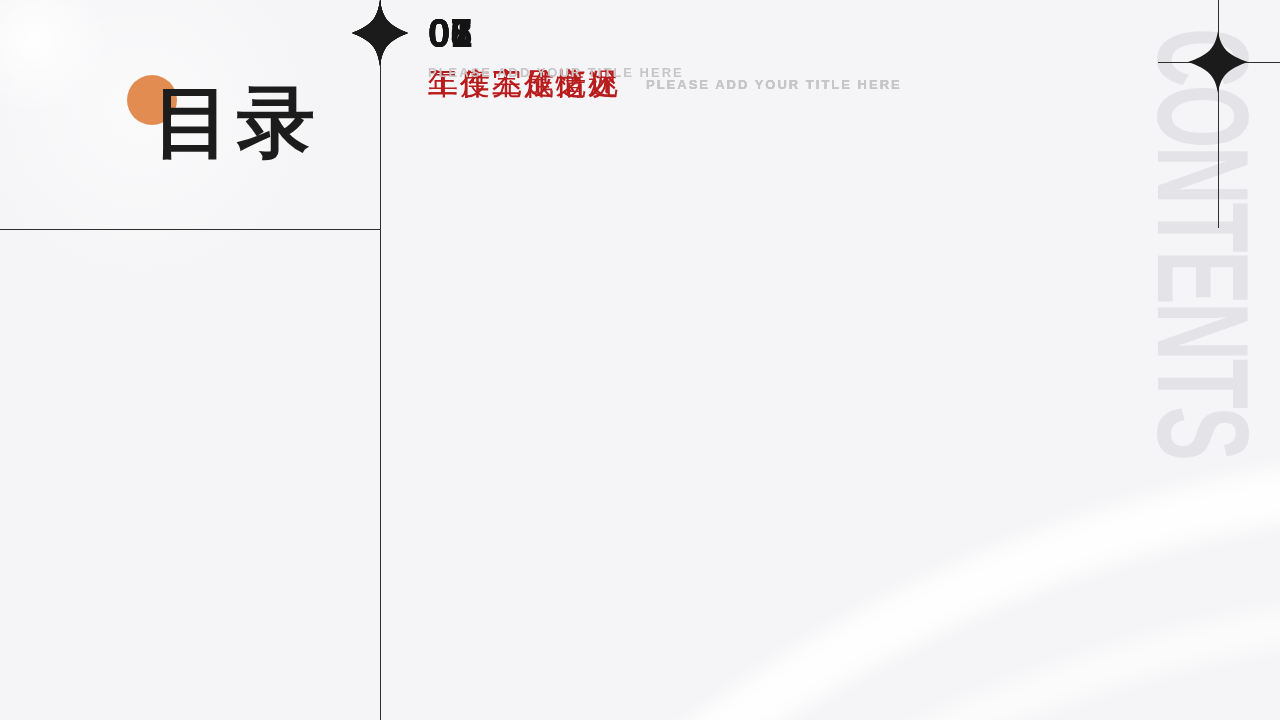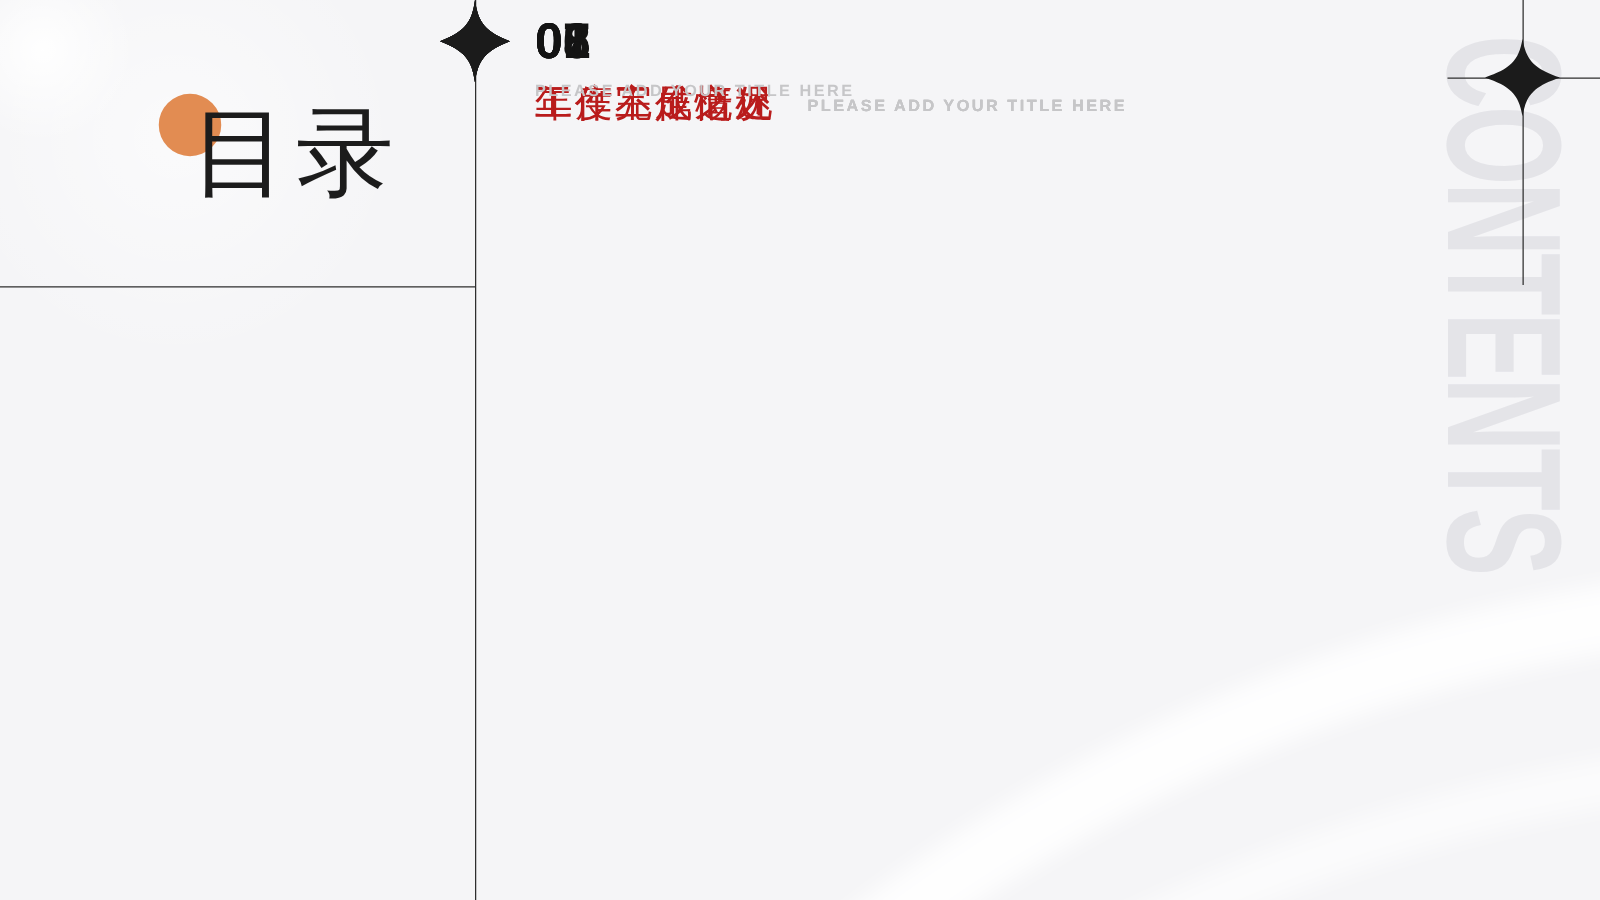--- a/index.html
+++ b/index.html
@@ -40,21 +40,21 @@
   .h-line-right{left:1158px;top:62px;width:122px;height:1px;}
   
   .title-wrap{position:absolute;left:0;top:0;}
   .accent-circle{
     position:absolute;left:127px;top:75px;width:50px;height:50px;border-radius:50%;
     background:var(--accent,#E28C52);
   }
   .page-title{
     position:absolute;left:153px;top:84px;
     font-family:"Liberation Serif","DejaVu Serif",serif;
-    font-size:78px;line-height:1;font-weight:400;
+    font-size:78px;line-height:1;font-weight:700;
     color:var(--ink,#1c1c1c);letter-spacing:6px;white-space:nowrap;
   }
   
   .toc-item{position:absolute;left:352px;width:700px;height:112px;}
   .toc-item:nth-of-type(1){top:196px;}
   .toc-item:nth-of-type(2){top:317px;}
   .toc-item:nth-of-type(3){top:435px;}
   .toc-item:nth-of-type(4){top:554px;}
   .star{position:absolute;left:0;top:0;width:56px;height:66px;}
   .star svg{display:block;width:56px;height:66px;}

